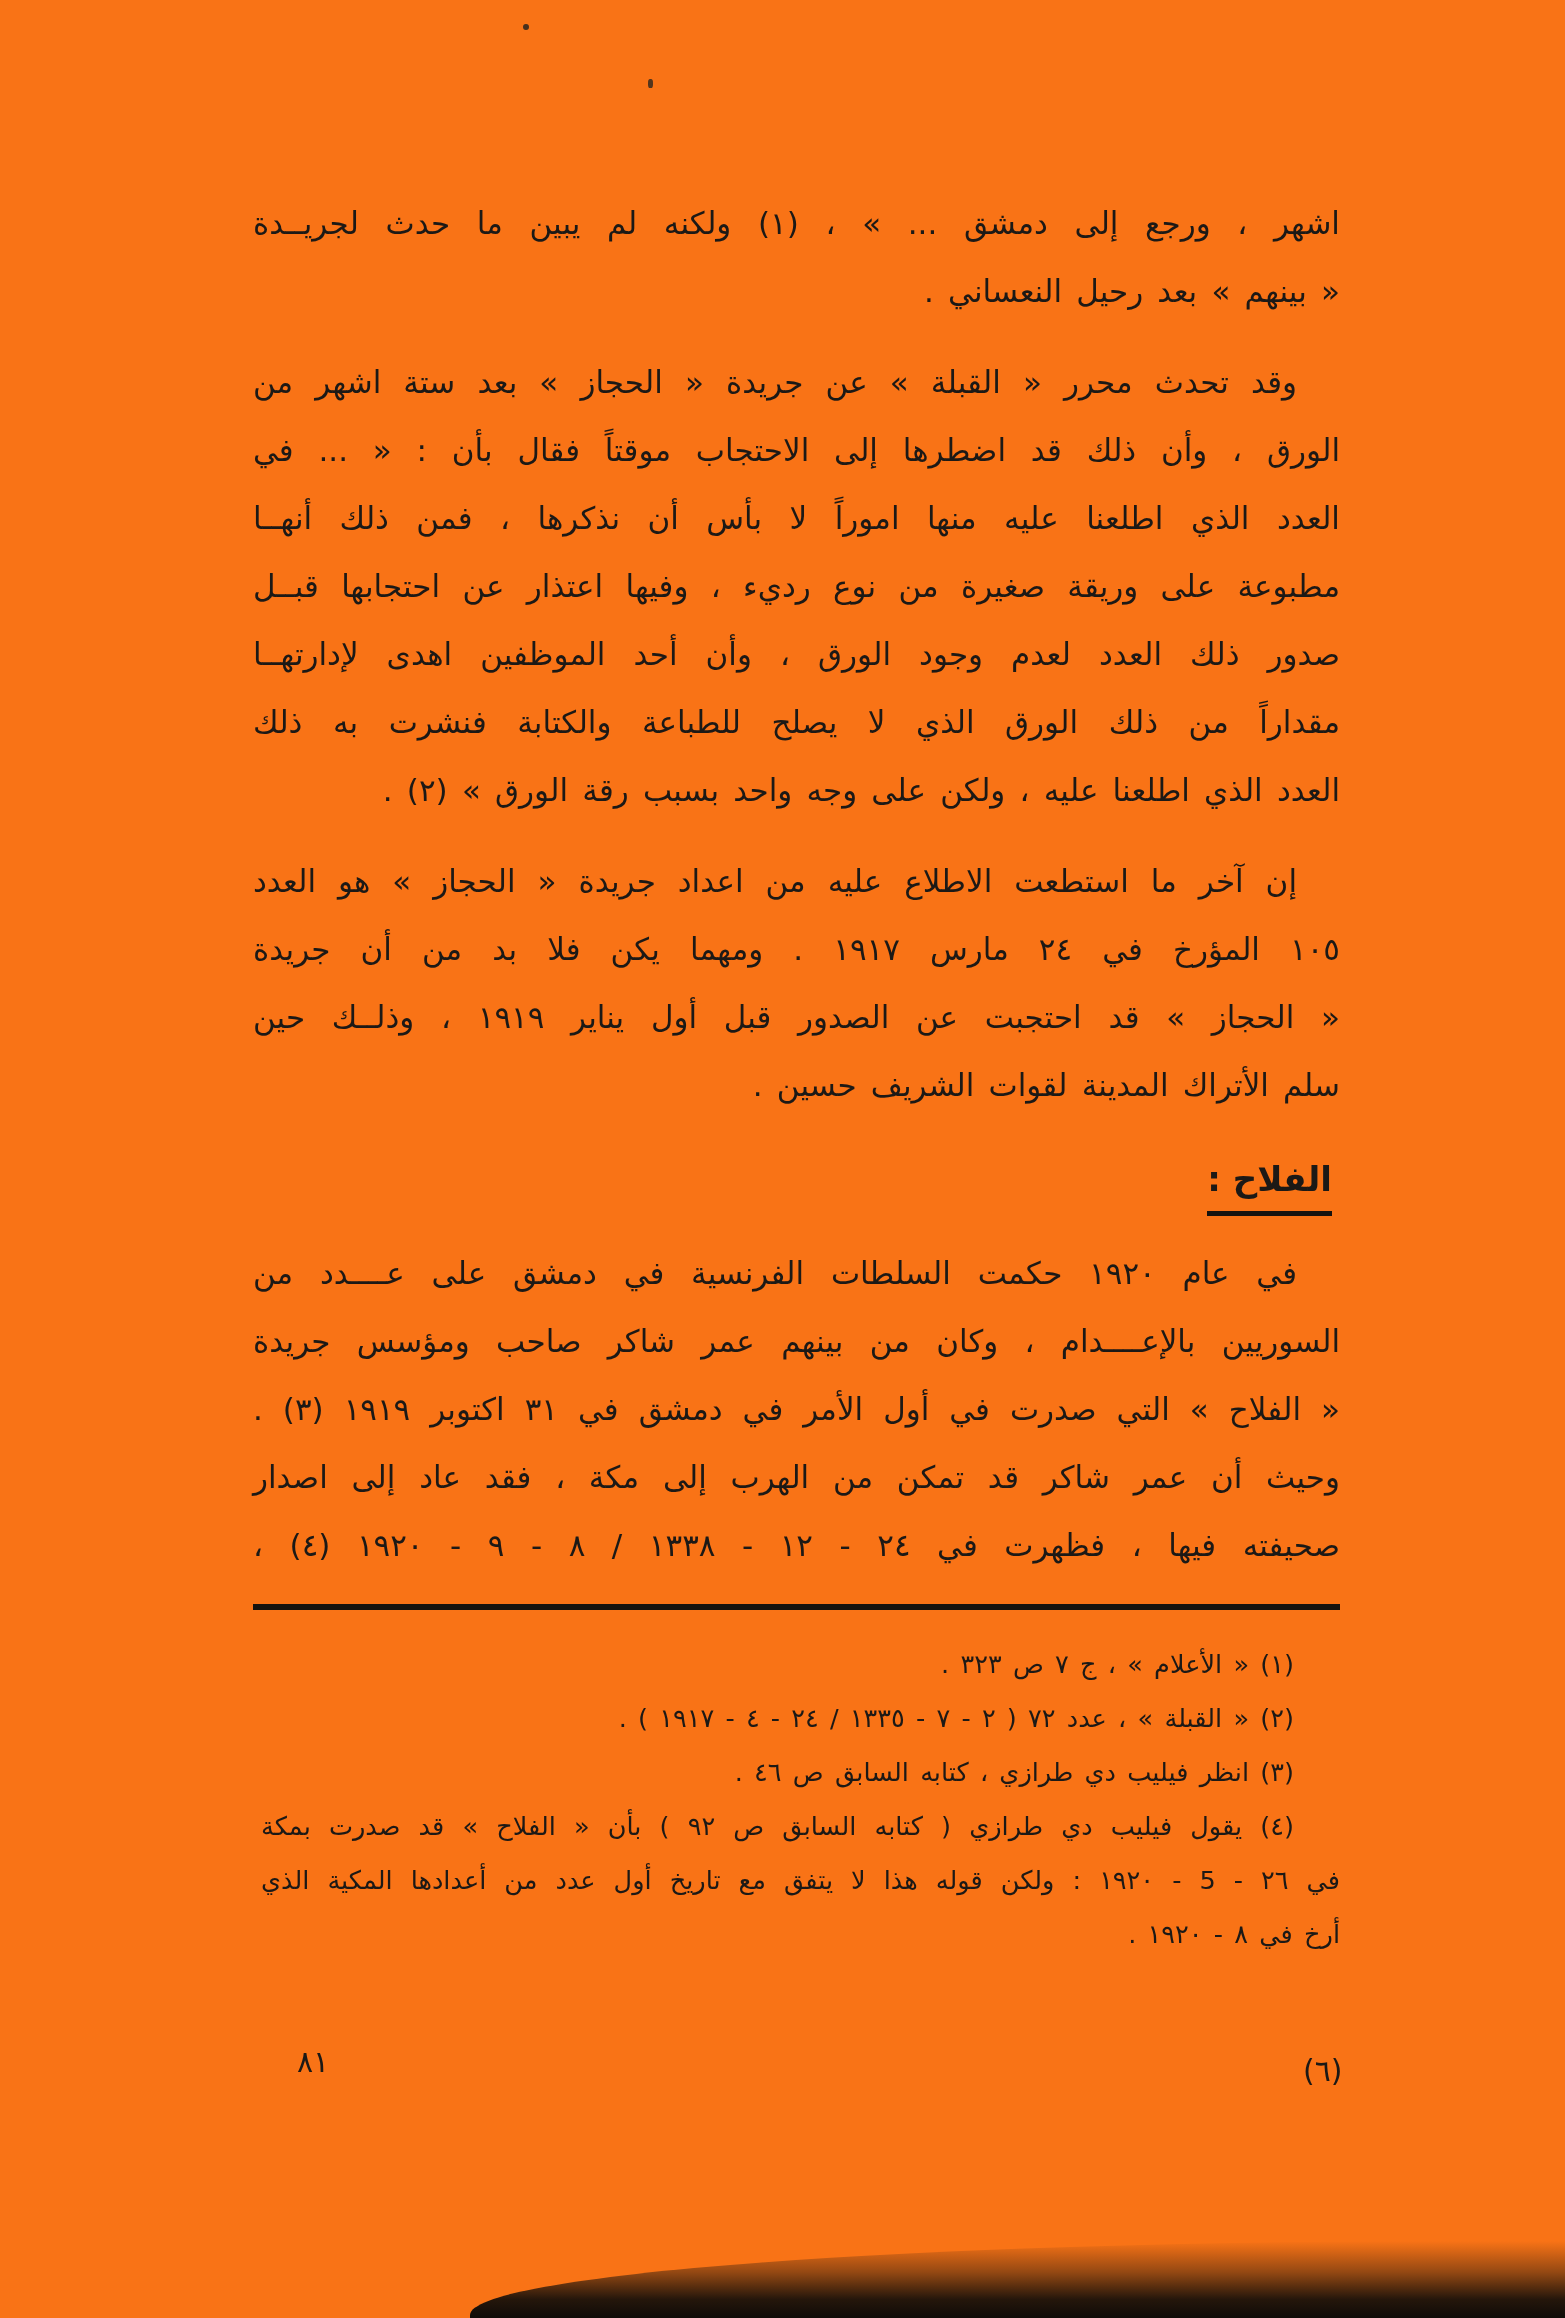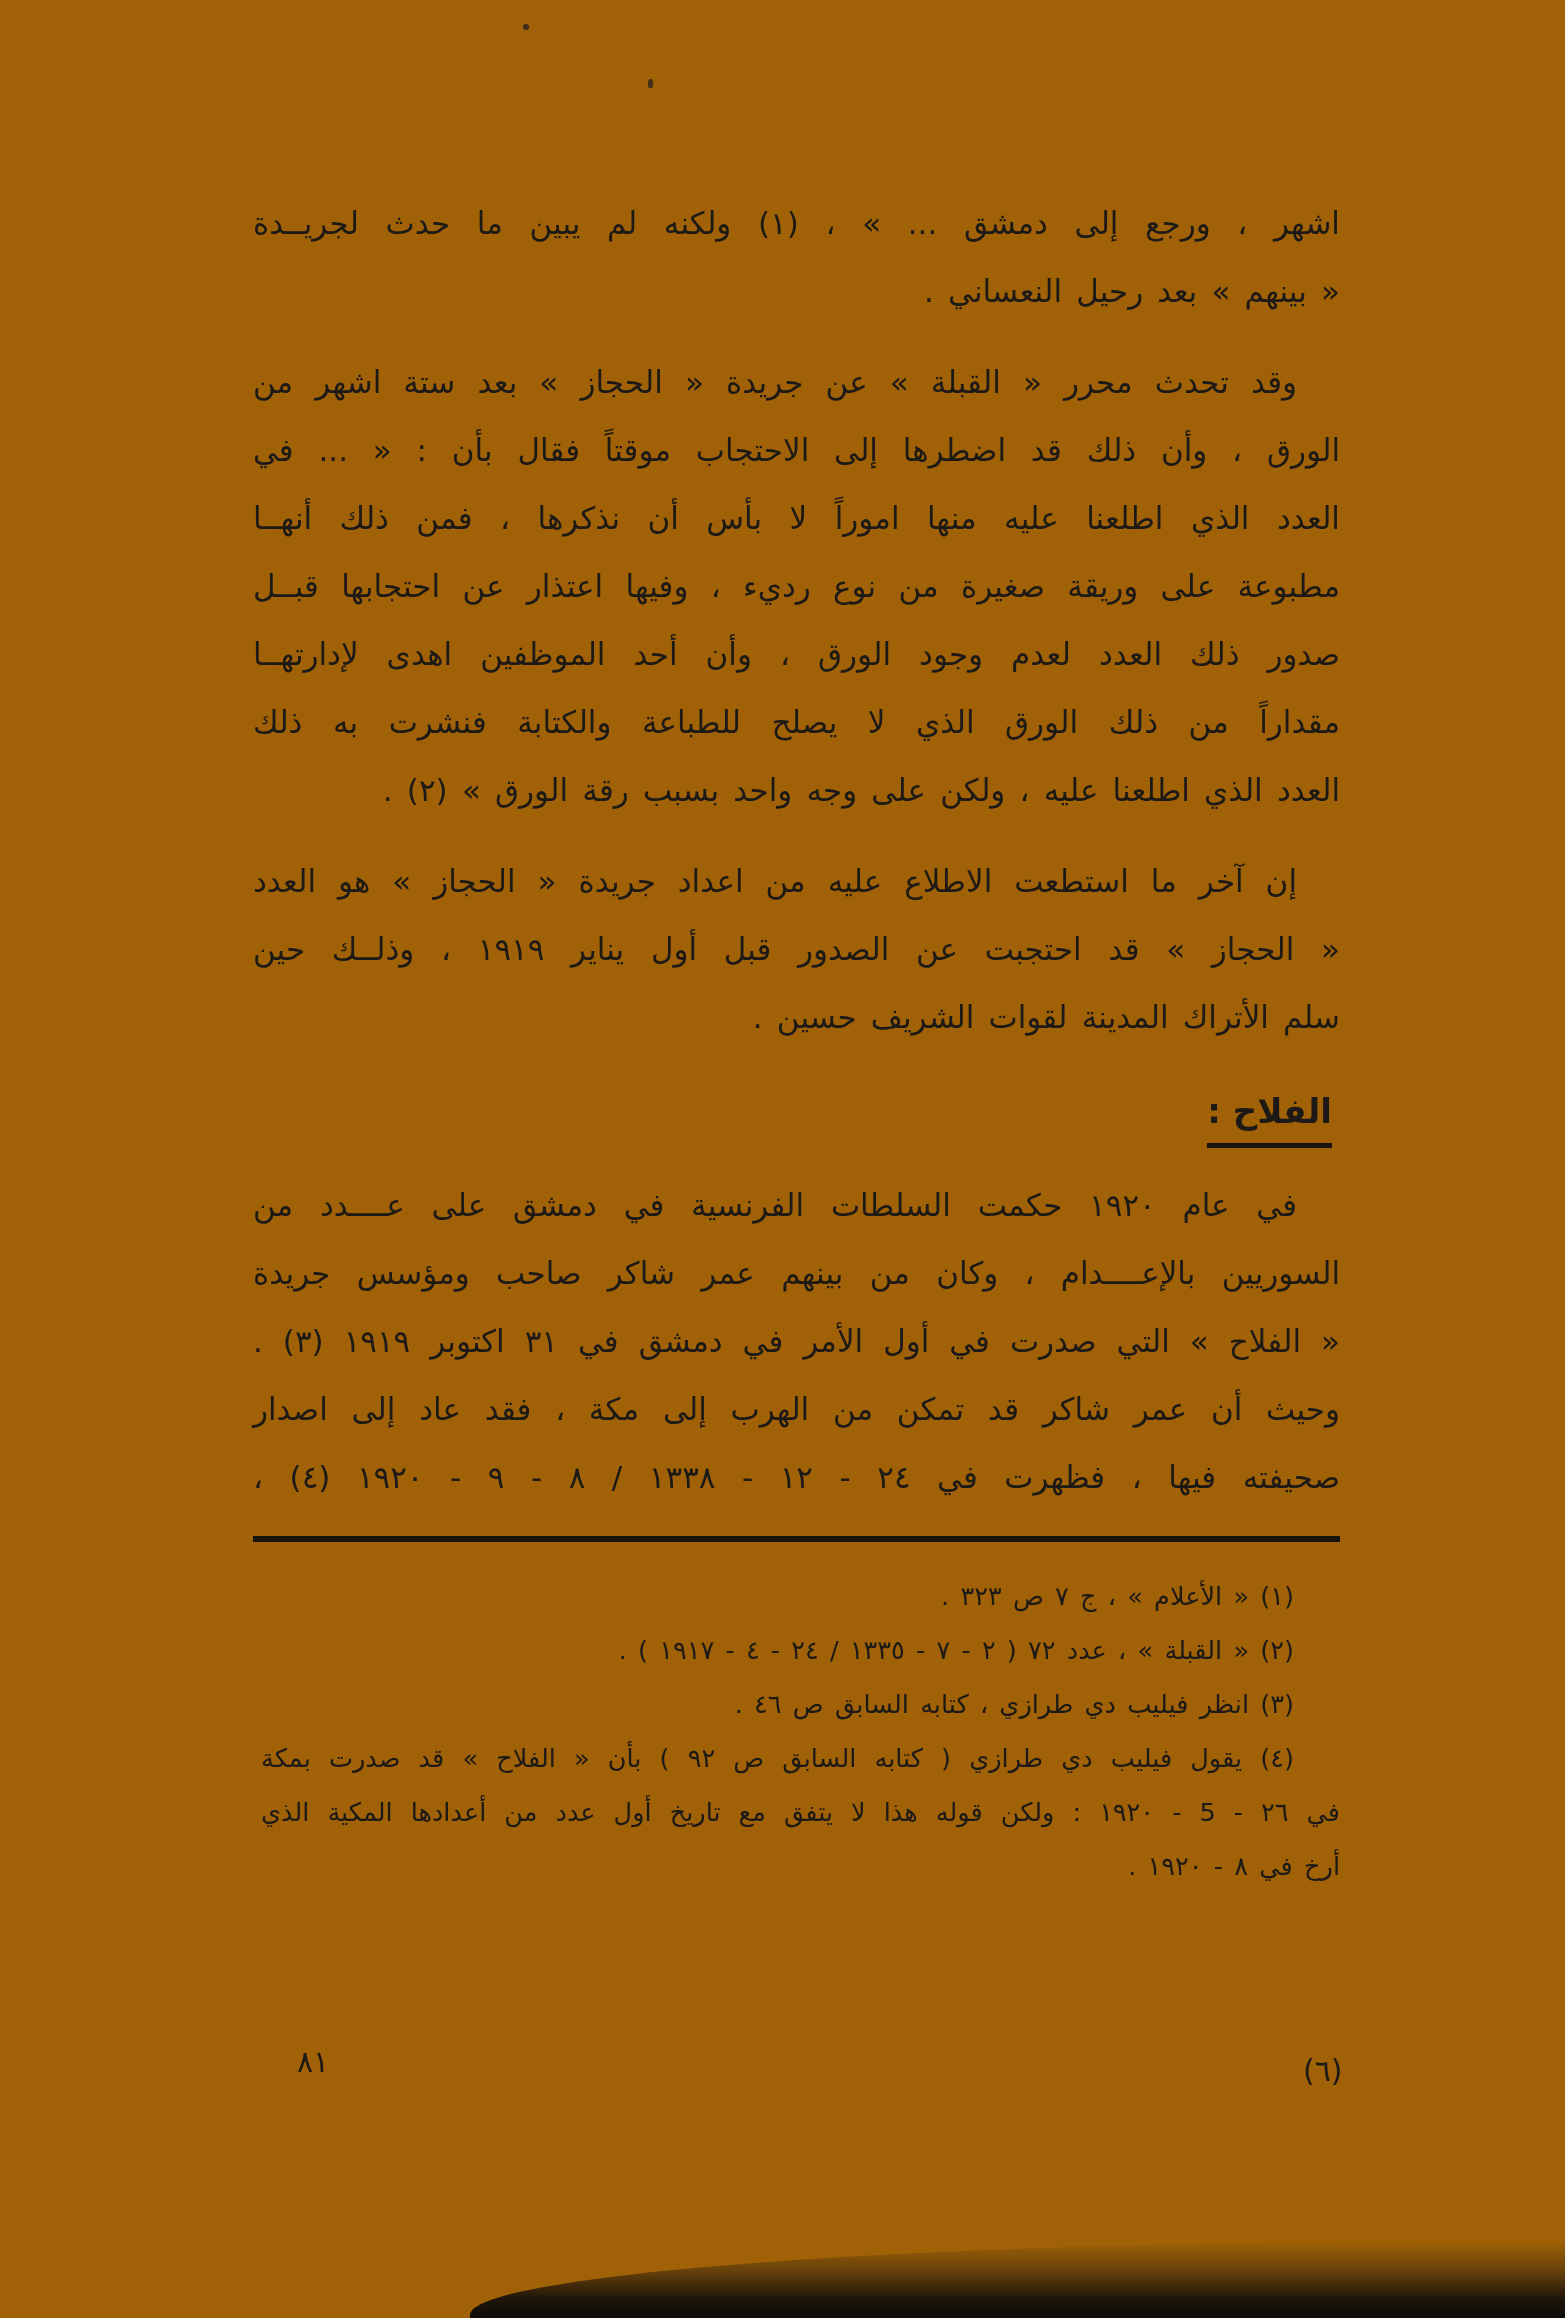--- a/index.html
+++ b/index.html
@@ -2,21 +2,21 @@
 <html lang="ar" style="font-size:10.2px"><head>
 <meta charset="utf-8">
 <style>
   * { box-sizing: border-box; }
   html, body { margin: 0; padding: 0; background: #ffffff; }
 
   .page {
     position: relative;
     width: 1566px;
     height: 2319px;
-    background: #a16207;
+    background: #f97316;
     overflow: hidden;
     font-family: "DejaVu Sans", sans-serif;
     color: #1c1916;
   }
 
   .content {
     position: absolute;
     top: 189px;
     right: 226px;
     width: 1087px;
@@ -122,20 +122,21 @@
       <div class="body-line jl">الورق ، وأن ذلك قد اضطرها إلى الاحتجاب موقتاً فقال بأن : « ... في</div>
       <div class="body-line jl">العدد الذي اطلعنا عليه منها اموراً لا بأس أن نذكرها ، فمن ذلك أنهــا</div>
       <div class="body-line jl">مطبوعة على وريقة صغيرة من نوع رديء ، وفيها اعتذار عن احتجابها قبــل</div>
       <div class="body-line jl">صدور ذلك العدد لعدم وجود الورق ، وأن أحد الموظفين اهدى لإدارتهــا</div>
       <div class="body-line jl">مقداراً من ذلك الورق الذي لا يصلح للطباعة والكتابة فنشرت به ذلك</div>
       <div class="body-line rl">العدد الذي اطلعنا عليه ، ولكن على وجه واحد بسبب رقة الورق » (٢) .</div>
     </div>
 
     <div class="para">
       <div class="body-line jl ind">إن آخر ما استطعت الاطلاع عليه من اعداد جريدة « الحجاز » هو العدد</div>
+      <div class="body-line jl">١٠٥ المؤرخ في ٢٤ مارس ١٩١٧ . ومهما يكن فلا بد من أن جريدة</div>
       <div class="body-line jl">« الحجاز » قد احتجبت عن الصدور قبل أول يناير ١٩١٩ ، وذلــك حين</div>
       <div class="body-line rl">سلم الأتراك المدينة لقوات الشريف حسين .</div>
     </div>
 
     <h2 class="section-heading">
       <span class="hd">الفلاح :</span>
     </h2>
 
     <div class="para">
       <div class="body-line jl ind">في عام ١٩٢٠ حكمت السلطات الفرنسية في دمشق على عــــدد من</div>

